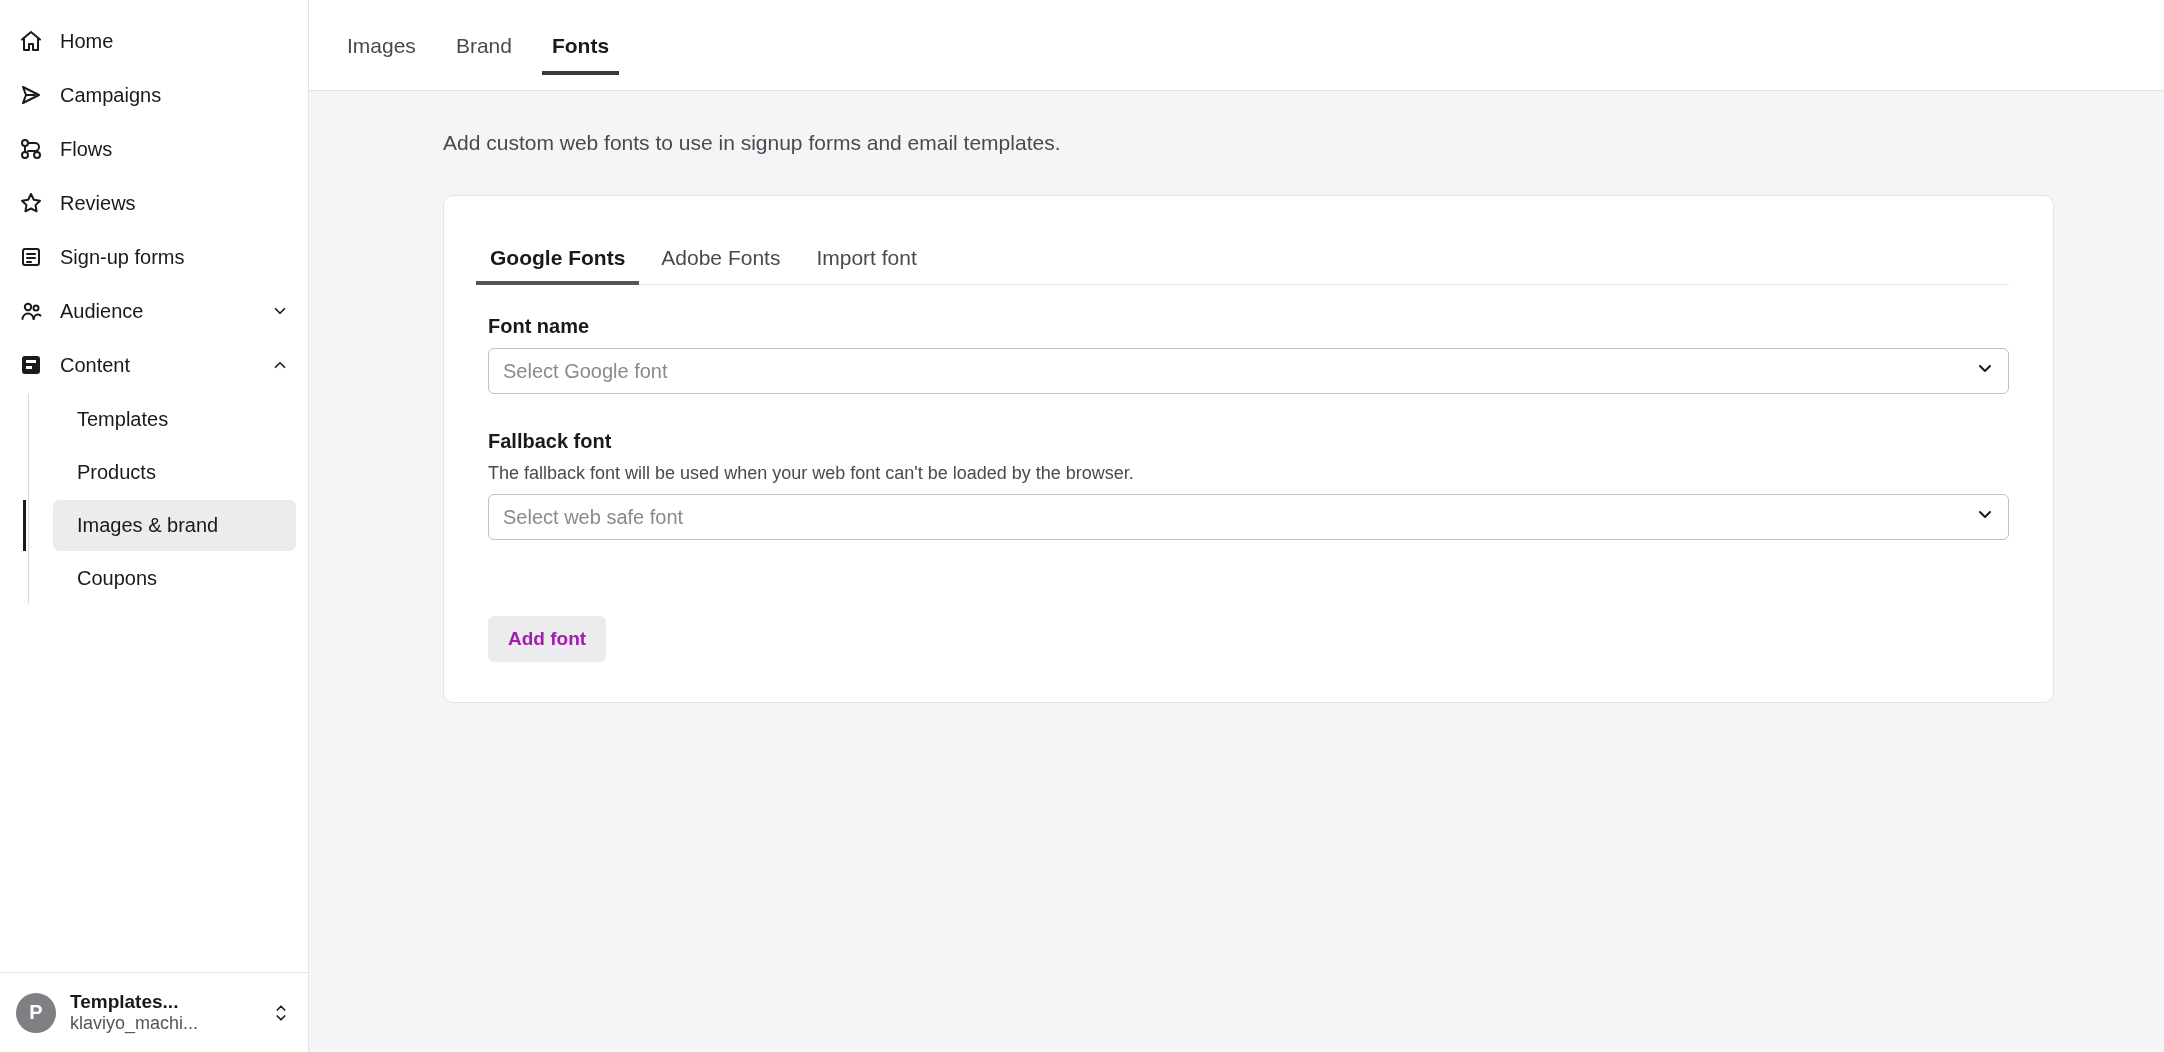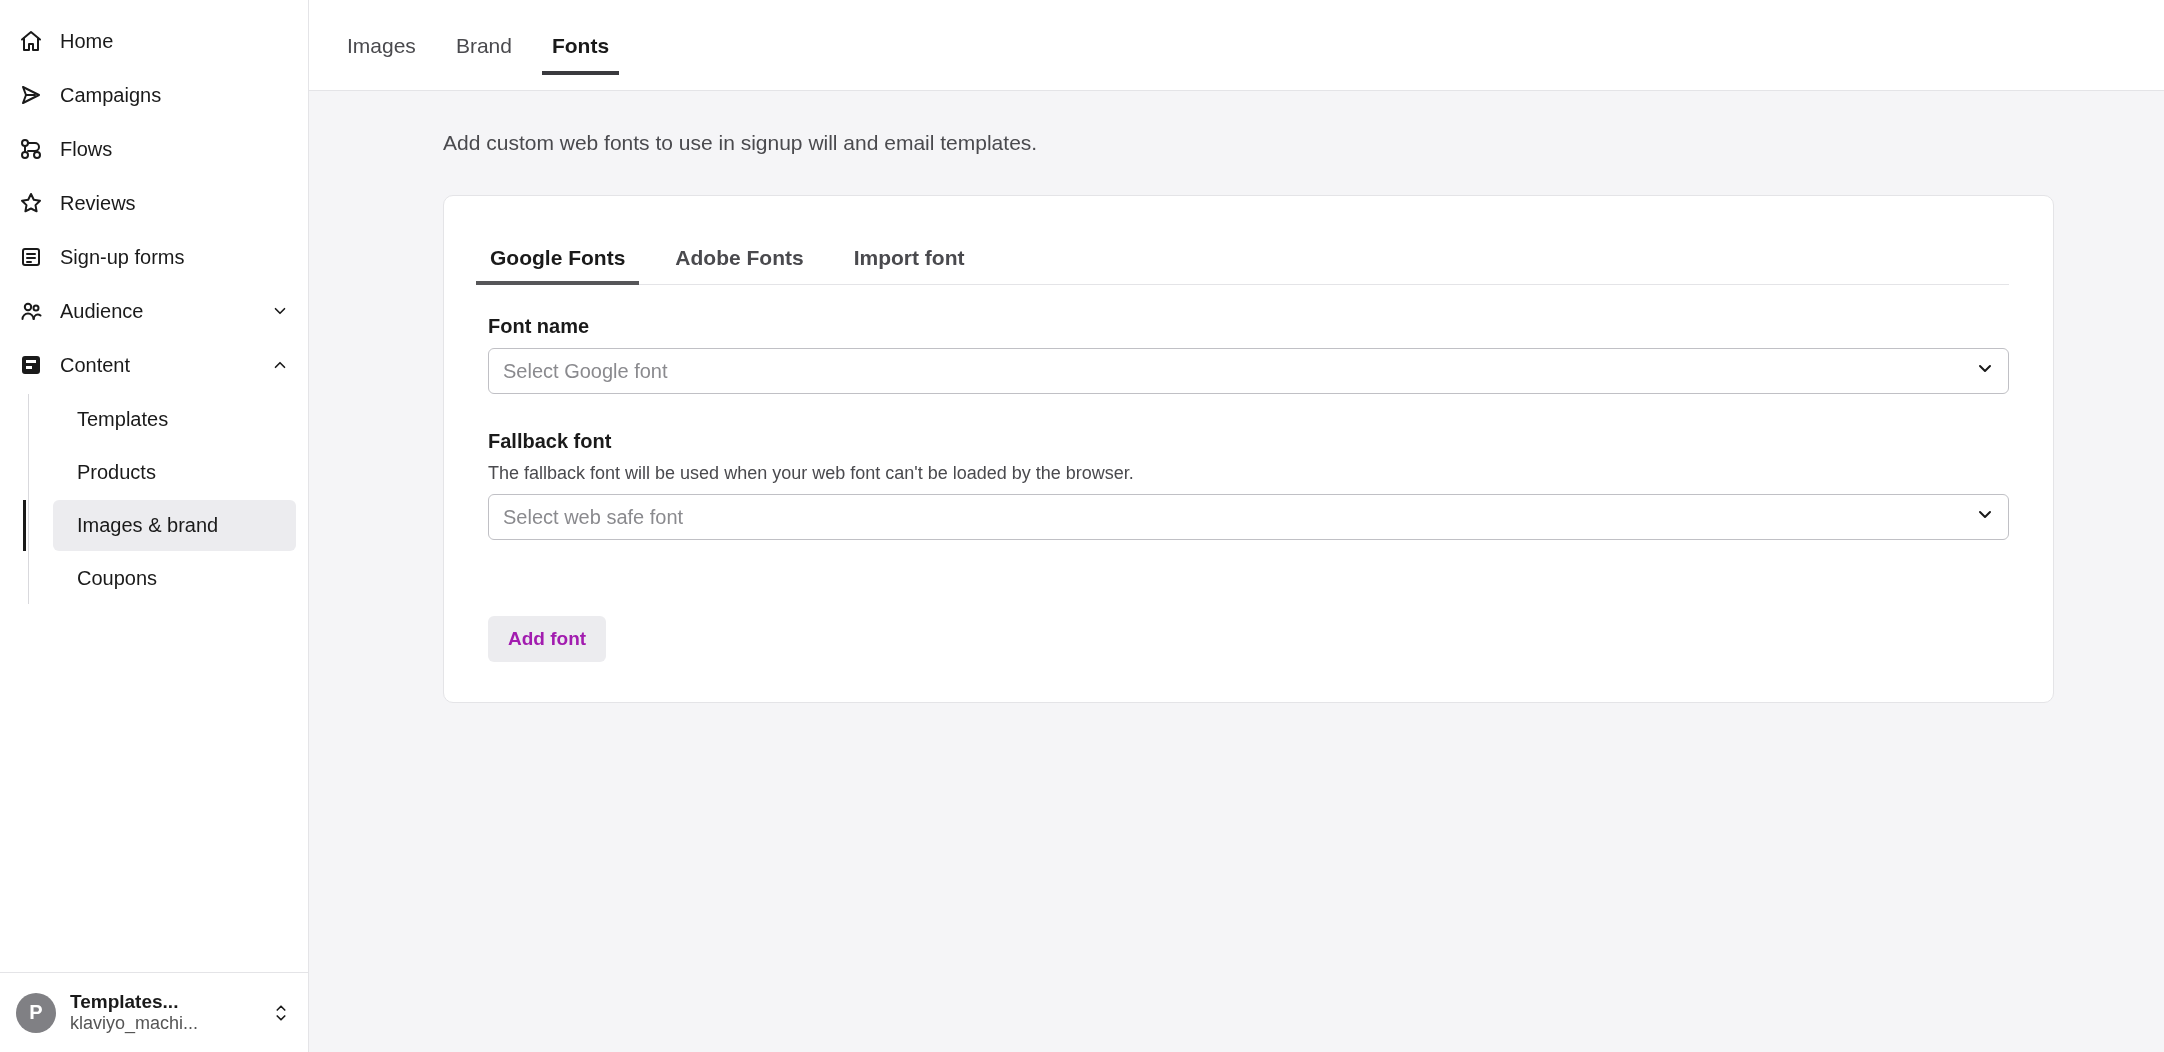--- a/index.html
+++ b/index.html
@@ -178,28 +178,28 @@
     border-radius: 10px;
     padding: 40px 44px;
   }
   .card-title {
     font-size: 28px;
     font-weight: 700;
     margin-bottom: 24px;
   }
   .inner-tabs {
     display: flex;
-    gap: 46px;
+    gap: 32px;
     border-bottom: 1px solid #e4e4e7;
     margin-bottom: 30px;
   }
   .inner-tab {
     padding: 10px 2px 14px;
     font-size: 21px;
-    font-weight: 700;
+    font-weight: 400;
     color: #4a4a4e;
     cursor: pointer;
     position: relative;
   }
   .inner-tab.active {
     color: #1a1a1a;
     font-weight: 600;
   }
   .inner-tab.active::after {
     content: "";
@@ -388,21 +388,21 @@
       <div class="top-tab">
         <span>Brand</span>
       </div>
       <div class="top-tab active">
         <span>Fonts</span>
       </div>
     </div>
 
     <div class="scroll-area">
       <div class="body-pad">
-        <p class="desc">Add custom web fonts to use in signup will and email templates.</p>
+        <p class="desc">Add custom web fonts to use in signup forms and email templates.</p>
 
         <section class="card">
 
           <div class="inner-tabs">
             <div class="inner-tab active">
               <span>Google Fonts</span>
             </div>
             <div class="inner-tab">
               <span>Adobe Fonts</span>
             </div>

